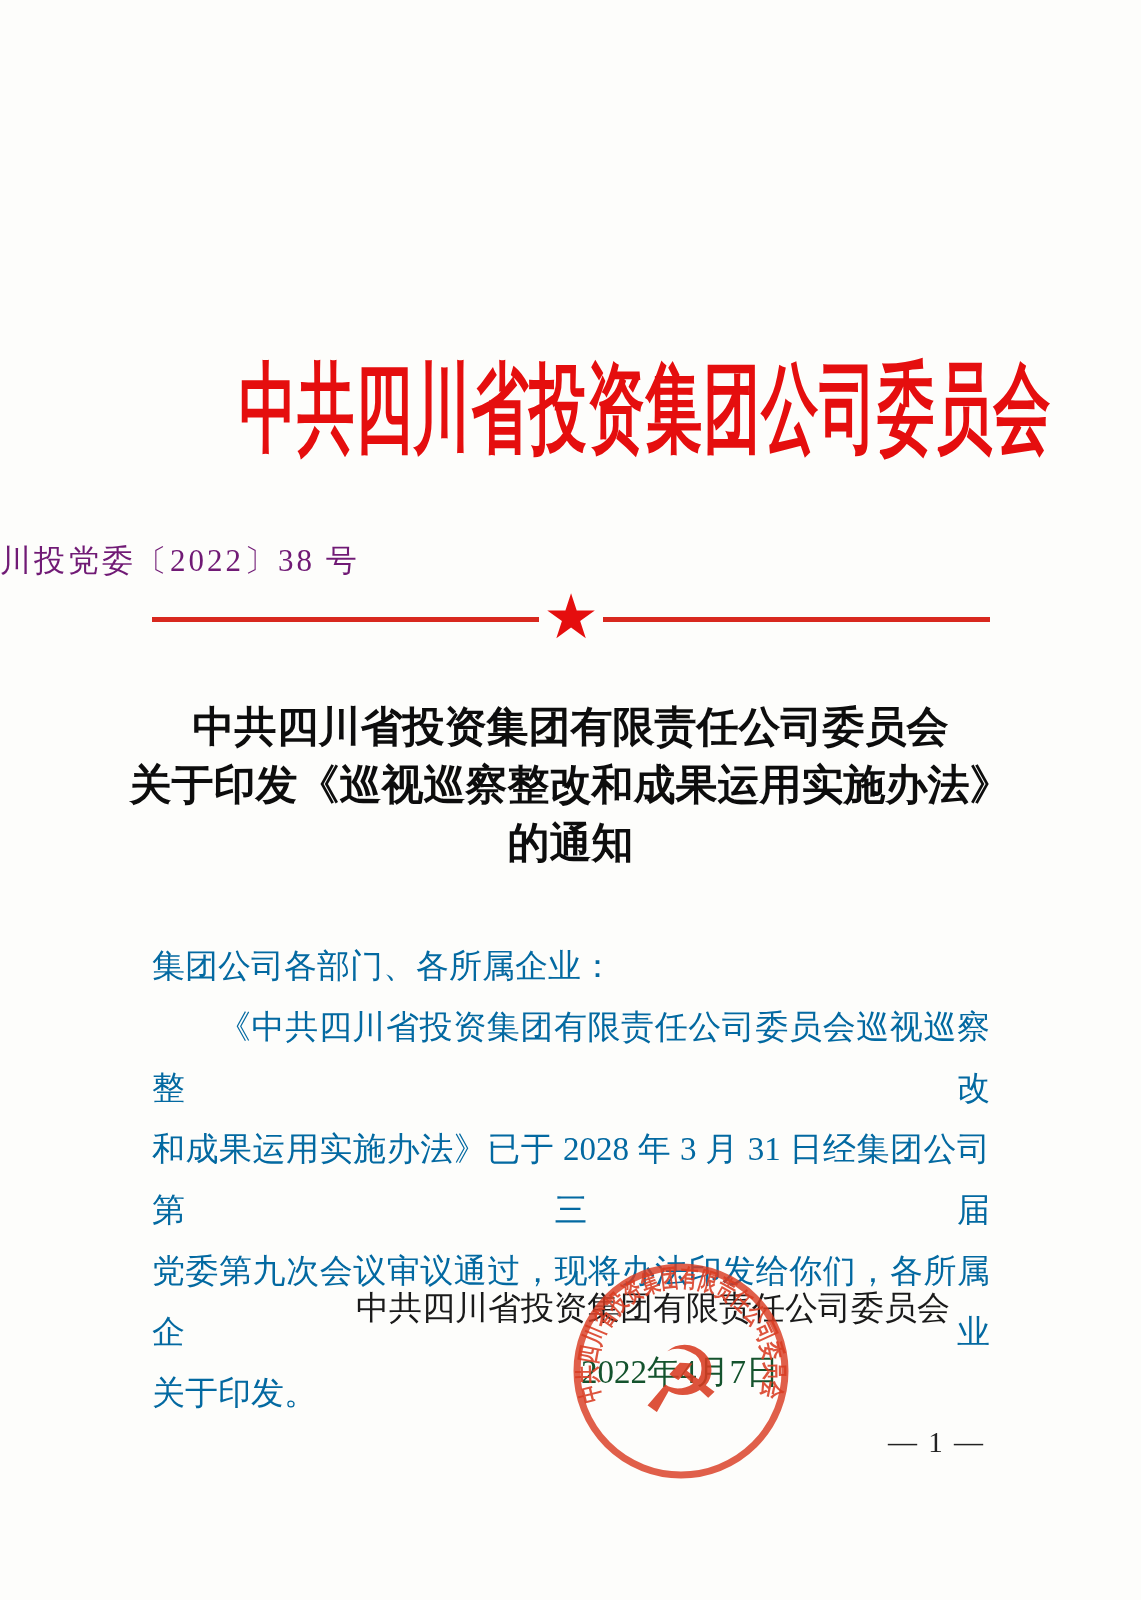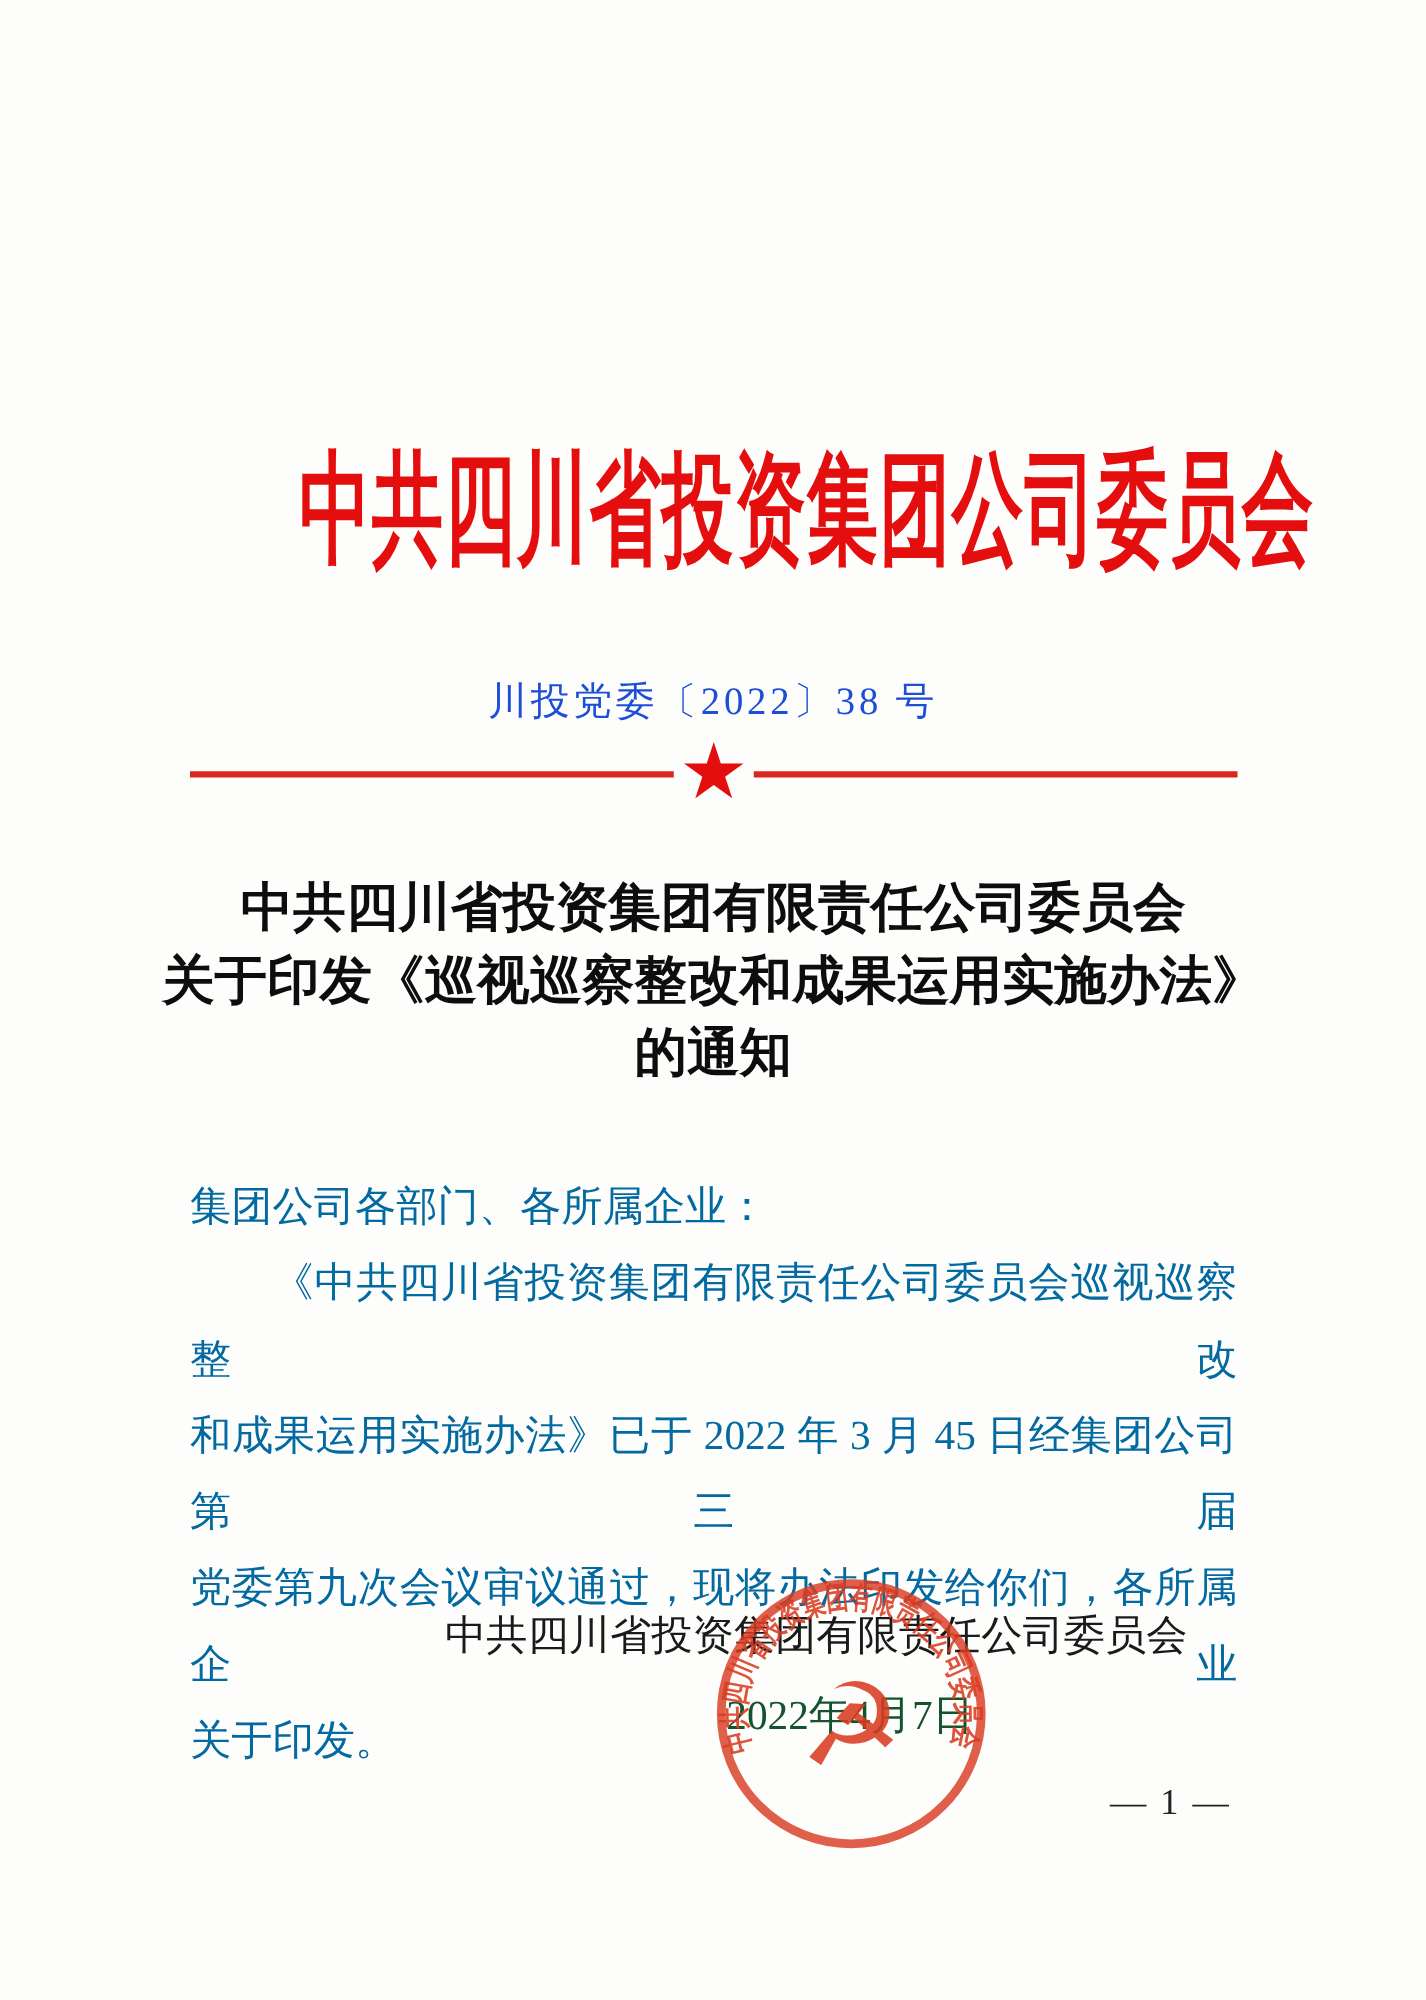--- a/index.html
+++ b/index.html
@@ -16,22 +16,21 @@
     text-align: center;
     font-size: 98px; font-weight: bold; line-height: 1.1;
     color: #e50e0e;
     white-space: nowrap;
     transform: scaleX(0.58);
     transform-origin: center;
     letter-spacing: 2px;
   }
   .doc-number {
     position: absolute; top: 540px; left: 0; width: 100%;
-    text-align: center;
-    font-size: 31px; color: #1d4ed8;
+    font-size: 31px; color: #701a75;
     letter-spacing: 3px;
     white-space: nowrap;
   }
   .divider {
     position: absolute; top: 597px; left: 152px; width: 838px; height: 44px;
     display: flex; align-items: center;
   }
   .divider .seg { flex: 1; height: 5px; background: #d8281e; }
   .divider .star {
     color: #e50e0e; font-size: 62px; line-height: 44px;
@@ -92,21 +91,21 @@
 
 <div class="doc-title">
   <div>中共四川省投资集团有限责任公司委员会</div>
   <div>关于印发《巡视巡察整改和成果运用实施办法》</div>
   <div>的通知</div>
 </div>
 
 <div class="body-block">
   <div class="body-line">集团公司各部门、各所属企业：</div>
   <div class="body-line jl indent">《中共四川省投资集团有限责任公司委员会巡视巡察整改</div>
-  <div class="body-line jl">和成果运用实施办法》已于 2022 年 3 月 45 日经集团公司第三届</div>
+  <div class="body-line jl">和成果运用实施办法》已于 2028 年 3 月 31 日经集团公司第三届</div>
   <div class="body-line jl">党委第九次会议审议通过，现将办法印发给你们，各所属企业</div>
   <div class="body-line">关于印发。</div>
 </div>
 
 <div class="signature">中共四川省投资集团有限责任公司委员会</div>
 <div class="sig-date">2022年4月7日</div>
 
 <svg class="seal" width="240" height="240" viewBox="0 0 240 240">
   <defs>
     <path id="sealArc" d="M 40 149 A 85 85 0 1 1 200 149" fill="none"></path>

